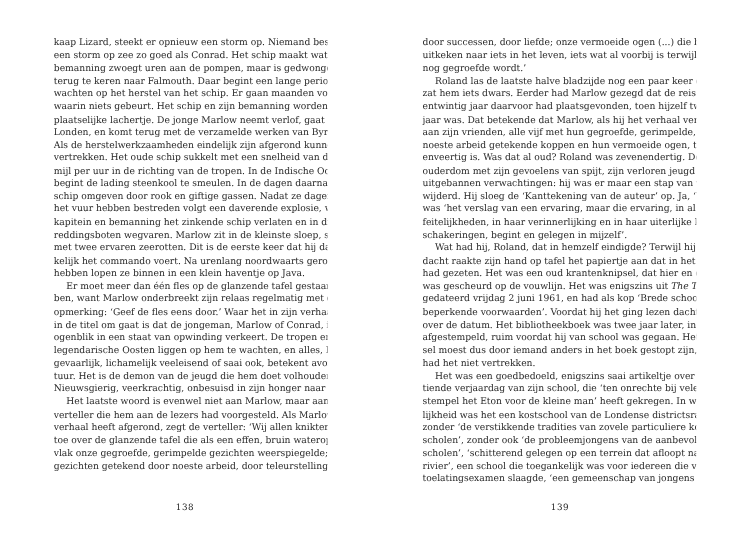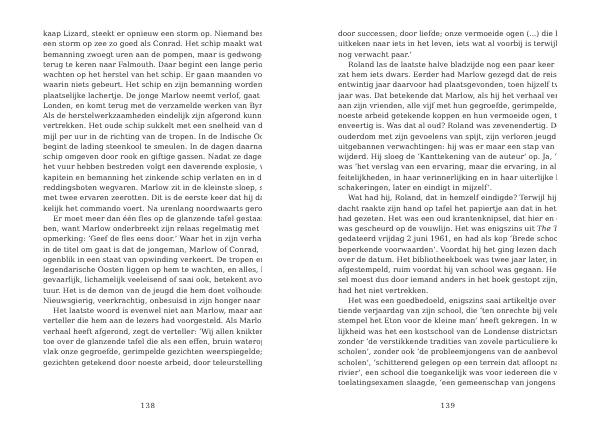--- a/index.html
+++ b/index.html
@@ -60,20 +60,21 @@
         <span class="line"><span>Als de herstelwerkzaamheden eindelijk zijn afgerond kunnen ze</span></span>
         <span class="line"><span>vertrekken. Het oude schip sukkelt met een snelheid van drie</span></span>
         <span class="line"><span>mijl per uur in de richting van de tropen. In de Indische Oceaan</span></span>
         <span class="line"><span>begint de lading steenkool te smeulen. In de dagen daarna is het</span></span>
         <span class="line"><span>schip omgeven door rook en giftige gassen. Nadat ze dagenlang</span></span>
         <span class="line"><span>het vuur hebben bestreden volgt een daverende explosie, waarna</span></span>
         <span class="line"><span>kapitein en bemanning het zinkende schip verlaten en in drie</span></span>
         <span class="line"><span>reddingsboten wegvaren. Marlow zit in de kleinste sloep, samen</span></span>
         <span class="line"><span>met twee ervaren zeerotten. Dit is de eerste keer dat hij daadwer-</span></span>
         <span class="line"><span>kelijk het commando voert. Na urenlang noordwaarts geroeid te</span></span>
+        <span class="line last"><span>hebben lopen ze binnen in een klein haventje op Java.</span></span>
         <span class="line indent"><span>Er moet meer dan één fles op de glanzende tafel gestaan heb-</span></span>
         <span class="line"><span>ben, want Marlow onderbreekt zijn relaas regelmatig met de</span></span>
         <span class="line"><span>opmerking: ‘Geef de fles eens door.’ Waar het in zijn verhaal en</span></span>
         <span class="line"><span>in de titel om gaat is dat de jongeman, Marlow of Conrad, ieder</span></span>
         <span class="line"><span>ogenblik in een staat van opwinding verkeert. De tropen en het</span></span>
         <span class="line"><span>legendarische Oosten liggen op hem te wachten, en alles, hoe</span></span>
         <span class="line"><span>gevaarlijk, lichamelijk veeleisend of saai ook, betekent avon-</span></span>
         <span class="line"><span>tuur. Het is de demon van de jeugd die hem doet volhouden.</span></span>
         <span class="line"><span>Nieuwsgierig, veerkrachtig, onbesuisd in zijn honger naar erva-</span></span>
         <span class="line indent"><span>Het laatste woord is evenwel niet aan Marlow, maar aan de</span></span>
@@ -82,34 +83,34 @@
         <span class="line"><span>toe over de glanzende tafel die als een effen, bruin wateropper-</span></span>
         <span class="line"><span>vlak onze gegroefde, gerimpelde gezichten weerspiegelde; onze</span></span>
         <span class="line"><span>gezichten getekend door noeste arbeid, door teleurstellingen,</span></span>
       </div>
     <div class="folio">138</div>
   </div>
   <div class="page page-right">
     <div class="textblock">
         <span class="line"><span>door successen, door liefde; onze vermoeide ogen (...) die begerig</span></span>
         <span class="line"><span>uitkeken naar iets in het leven, iets wat al voorbij is terwijl het</span></span>
-        <span class="line last"><span>nog verwacht paar.’</span></span>
+        <span class="line last"><span>nog gegroefde wordt.’</span></span>
         <span class="line indent"><span>Roland las de laatste halve bladzijde nog een paar keer over. Er</span></span>
         <span class="line"><span>zat hem iets dwars. Eerder had Marlow gezegd dat de reis twee-</span></span>
         <span class="line"><span>entwintig jaar daarvoor had plaatsgevonden, toen hijzelf twintig</span></span>
         <span class="line"><span>jaar was. Dat betekende dat Marlow, als hij het verhaal vertelt</span></span>
         <span class="line"><span>aan zijn vrienden, alle vijf met hun gegroefde, gerimpelde, door</span></span>
         <span class="line"><span>noeste arbeid getekende koppen en hun vermoeide ogen, twee-</span></span>
         <span class="line"><span>enveertig is. Was dat al oud? Roland was zevenendertig. De</span></span>
         <span class="line"><span>ouderdom met zijn gevoelens van spijt, zijn verloren jeugd en</span></span>
         <span class="line"><span>uitgebannen verwachtingen: hij was er maar een stap van ver-</span></span>
         <span class="line"><span>wijderd. Hij sloeg de ‘Kanttekening van de auteur’ op. Ja, ‘Youth’</span></span>
         <span class="line"><span>was ‘het verslag van een ervaring, maar die ervaring, in al haar</span></span>
         <span class="line"><span>feitelijkheden, in haar verinnerlijking en in haar uiterlijke kleur-</span></span>
-        <span class="line last"><span>schakeringen, later en eindigt in mijzelf’.</span></span>
+        <span class="line last"><span>schakeringen, begint en gelegen in mijzelf’.</span></span>
         <span class="line indent"><span>Wat had hij, Roland, dat in hemzelf eindigde? Terwijl hij dat</span></span>
         <span class="line"><span>dacht raakte zijn hand op tafel het papiertje aan dat in het boek</span></span>
         <span class="line"><span>had gezeten. Het was een oud krantenknipsel, dat hier en daar</span></span>
         <span class="line"><span>was gescheurd op de vouwlijn. Het was enigszins uit </span><em>The Times,</em></span>
         <span class="line"><span>gedateerd vrijdag 2 juni 1961, en had als kop ‘Brede school zonder</span></span>
         <span class="line"><span>beperkende voorwaarden’. Voordat hij het ging lezen dacht hij na</span></span>
         <span class="line"><span>over de datum. Het bibliotheekboek was twee jaar later, in 1963,</span></span>
         <span class="line"><span>afgestempeld, ruim voordat hij van school was gegaan. Het knip-</span></span>
         <span class="line"><span>sel moest dus door iemand anders in het boek gestopt zijn, en hij</span></span>
         <span class="line last"><span>had het niet vertrekken.</span></span>

